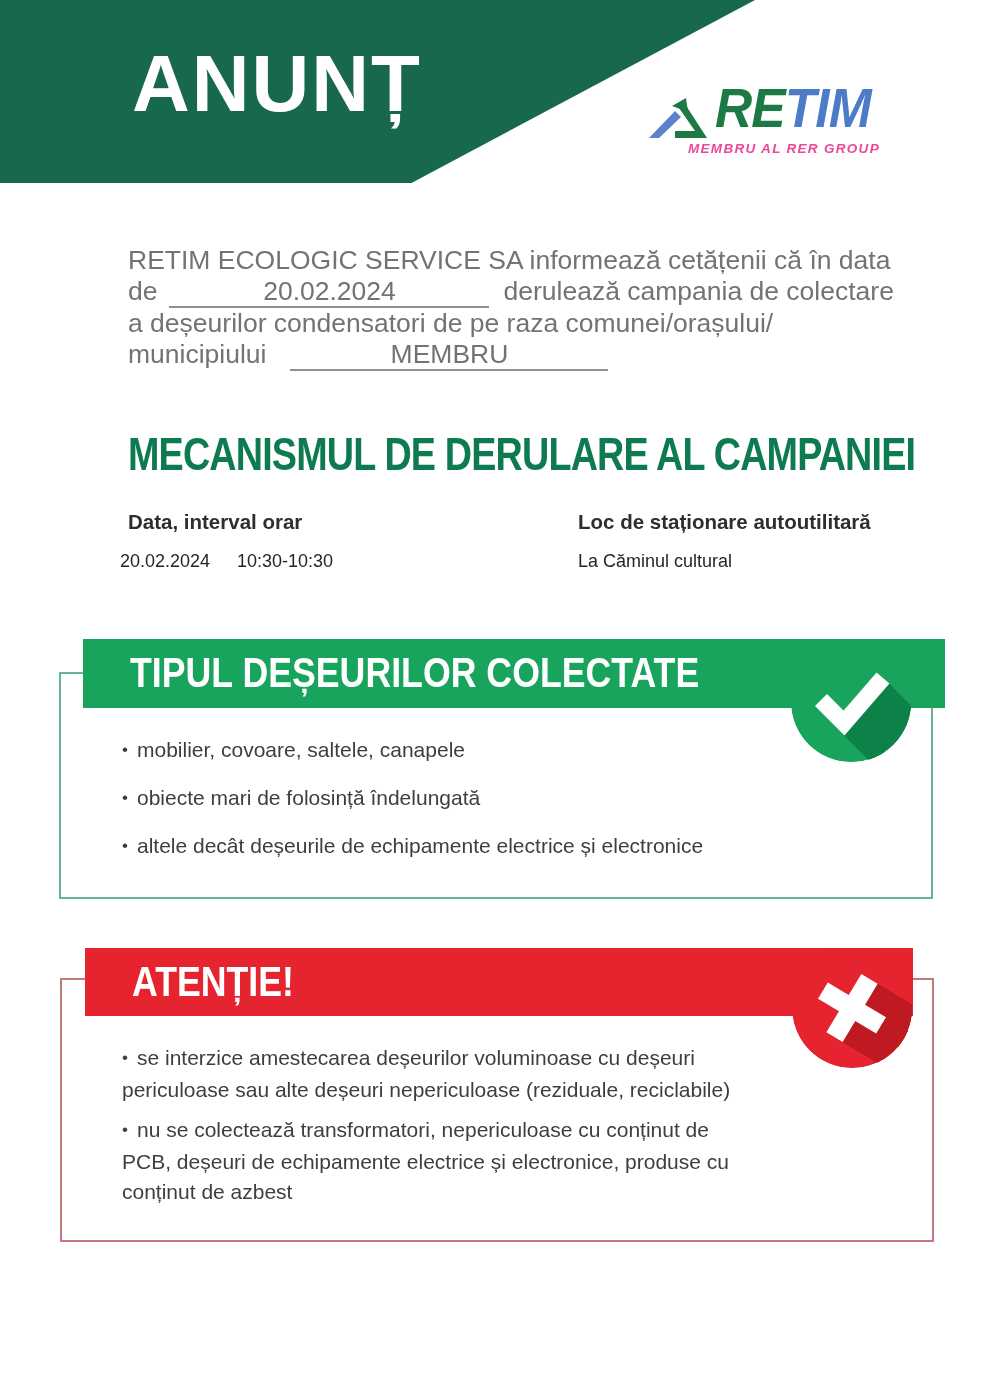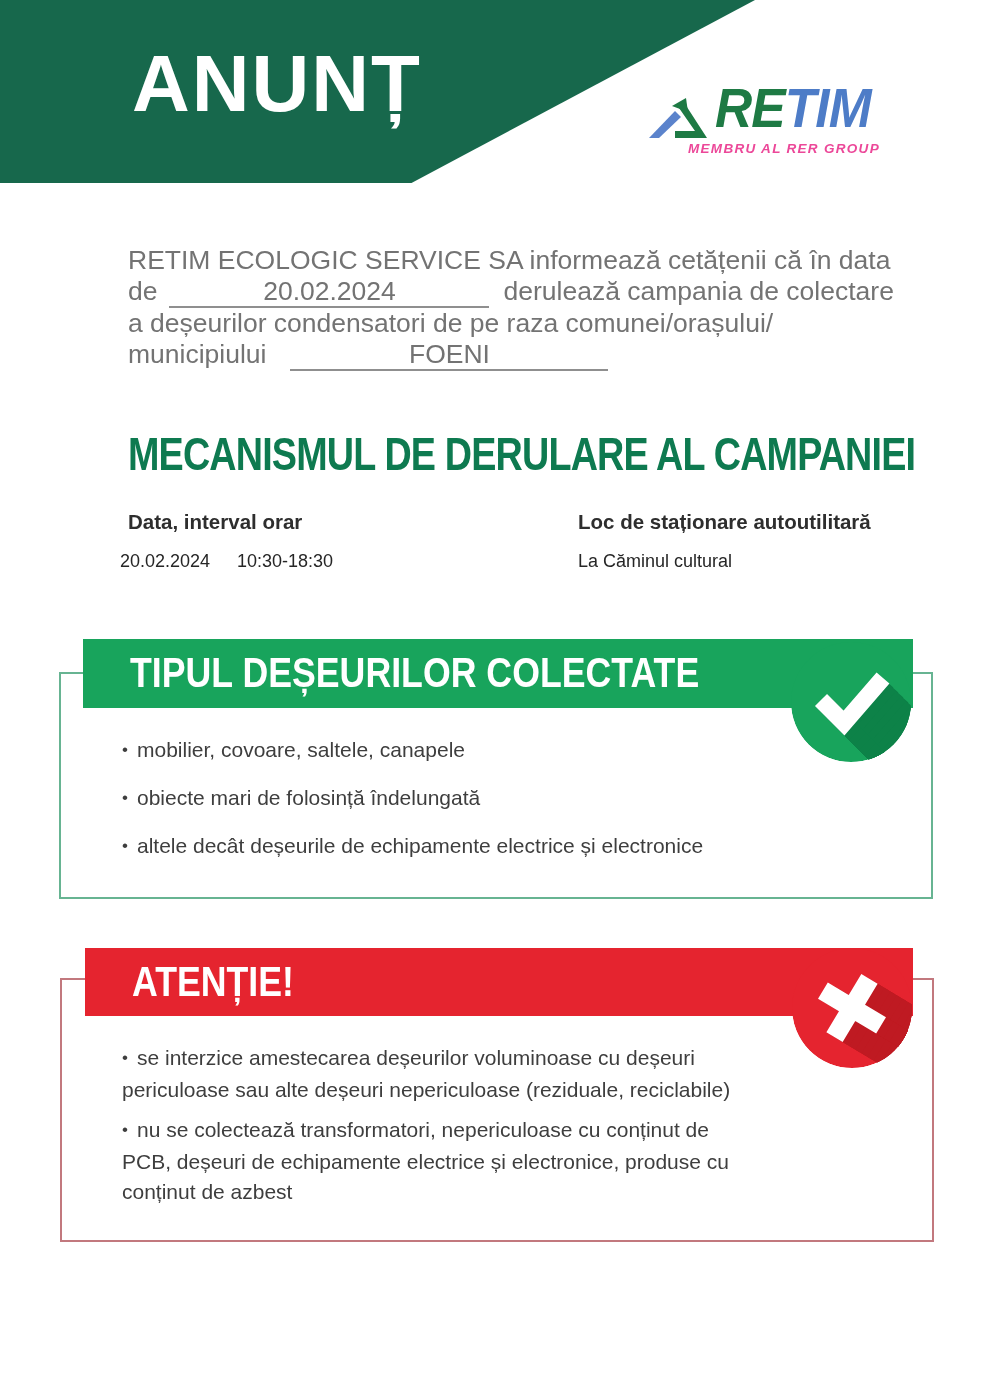--- a/index.html
+++ b/index.html
@@ -55,21 +55,21 @@
   
   .g-outline{
     position:absolute;left:59px;top:672px;width:874px;height:227px;
     border:2px solid #67b492;box-sizing:border-box;background:#ffffff;
   }
   .r-outline{
     position:absolute;left:60px;top:978px;width:874px;height:264px;
     border:2px solid #c2787e;box-sizing:border-box;background:#ffffff;
   }
   
-  .g-banner{position:absolute;left:83px;top:639px;width:830px;height:69px;background:#18a45c;}
+  .g-banner{position:absolute;left:83px;top:639px;width:830px;height:69px;background:#18a45c;padding-left:32px;}
   .r-banner{position:absolute;left:85px;top:948px;width:828px;height:68px;background:#e5242f;}
   .banner-title{
     position:absolute;left:47px;top:13px;font-size:42px;font-weight:700;color:#ffffff;
     letter-spacing:0px;white-space:nowrap;transform:scaleX(0.85);transform-origin:left;line-height:1;
   }
   
   .g-badge{position:absolute;left:791px;top:642px;width:120px;height:120px;}
   .r-badge{position:absolute;left:792px;top:948px;width:120px;height:120px;}
   
   .g-list{position:absolute;left:122px;top:737px;width:760px;font-size:21px;color:#3e3e3e;}
@@ -94,28 +94,28 @@
       <path d="M40 10 L62 44 L30 44 L30 37 L50 37 L34 14 Z" fill="#1e7a44"></path>
     </svg>
     <div class="logo-word"><span class="logo-re">RE</span><span class="logo-tim">TIM</span></div>
     <div class="logo-tagline">MEMBRU AL RER GROUP</div>
   </div>
 
   <div class="intro">
     <div class="line">RETIM ECOLOGIC SERVICE SA informează cetățenii că în data</div>
     <div class="line"><span>de</span><span class="fill fill-date">20.02.2024</span><span>derulează campania de colectare</span></div>
     <div class="line">a deșeurilor condensatori de pe raza comunei/orașului/</div>
-    <div class="line"><span>municipiului</span><span class="fill fill-city">FOENI</span></div>
+    <div class="line"><span>municipiului</span><span class="fill fill-city">MEMBRU</span></div>
   </div>
 
   <div class="mech-heading">MECANISMUL DE DERULARE AL CAMPANIEI</div>
   <div class="col-h col-h1">Data, interval orar</div>
   <div class="col-h col-h2">Loc de staționare autoutilitară</div>
   <div class="col-v v-date">20.02.2024</div>
-  <div class="col-v v-time">10:30-18:30</div>
+  <div class="col-v v-time">10:30-10:30</div>
   <div class="col-v v-loc">La Căminul cultural</div>
 
   <div class="g-outline"></div>
   <div class="g-banner">
     <div class="banner-title">TIPUL DEȘEURILOR COLECTATE</div>
   </div>
   <svg class="g-badge" viewBox="0 0 120 120">
     <defs>
       <clipPath id="gclip">
           <circle cx="60" cy="60" r="60"></circle>

